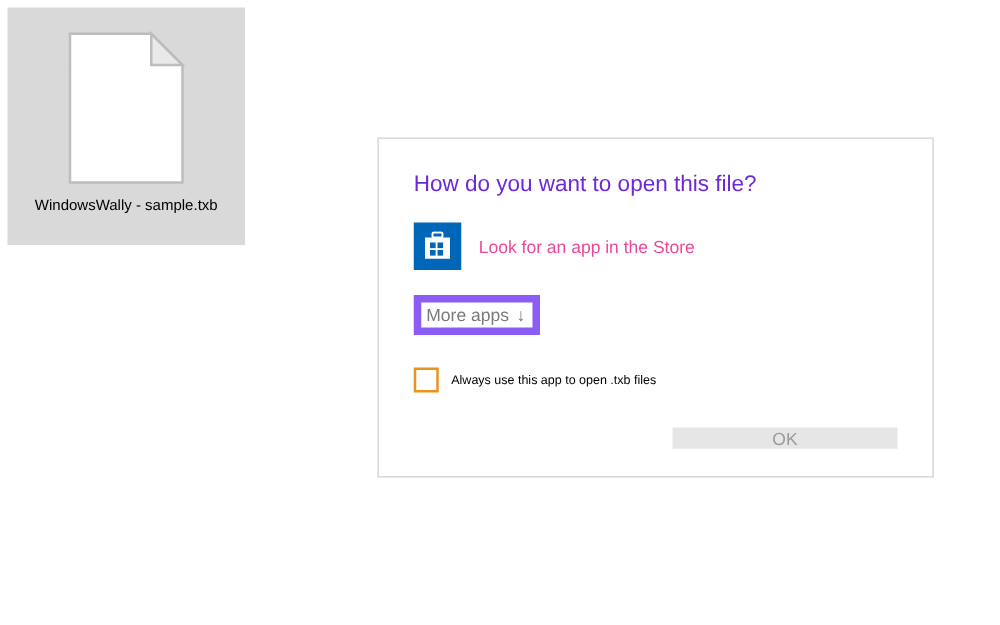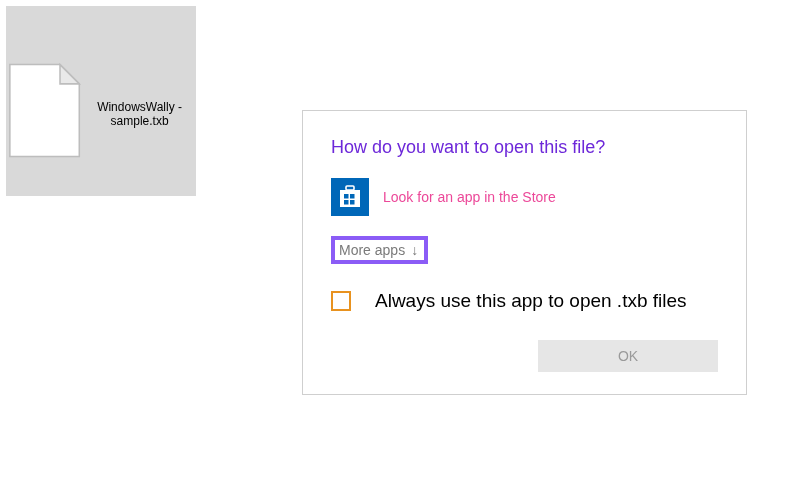--- a/index.html
+++ b/index.html
@@ -14,20 +14,21 @@
 
     
     .desktop-tile {
       position: absolute;
       left: 6px;
       top: 6px;
       width: 190px;
       height: 190px;
       background: #d9d9d9;
       display: flex;
+      flex-direction: column;
       align-items: center;
       padding-top: 18px;
     }
     .file-icon-svg {
       width: 100px;
       height: 125px;
     }
     .file-label {
       margin-top: 8px;
       font-size: 12px;
@@ -67,21 +68,21 @@
       justify-content: center;
     }
     .option-label {
       font-size: 14px;
       color: #ec4899;
     }
     .more-apps {
       display: inline-flex;
       align-items: center;
       gap: 6px;
-      border: 4px solid #8b5cf6;
+      border: 6px solid #8b5cf6;
       padding: 2px 6px 2px 4px;
       font-size: 14px;
       color: #7a7a7a;
       cursor: pointer;
       margin-bottom: 26px;
     }
     .down-arrow {
       font-size: 14px;
       color: #7a7a7a;
       line-height: 1;
@@ -94,31 +95,30 @@
     }
     .checkbox {
       width: 20px;
       height: 20px;
       border: 2px solid #e8921f;
       background: #fff;
       cursor: pointer;
       flex-shrink: 0;
     }
     .checkbox-label {
-      font-size: 19px;
+      font-size: 10px;
       color: #000;
-      margin-left: 14px;
     }
     .button-row {
       display: flex;
       justify-content: flex-end;
     }
     .ok-button {
       width: 180px;
-      height: 32px;
+      height: 17px;
       background: #e6e6e6;
       color: #9a9a9a;
       font-size: 14px;
       border: none;
       cursor: default;
       display: flex;
       align-items: center;
       justify-content: center;
     }
   </style>

